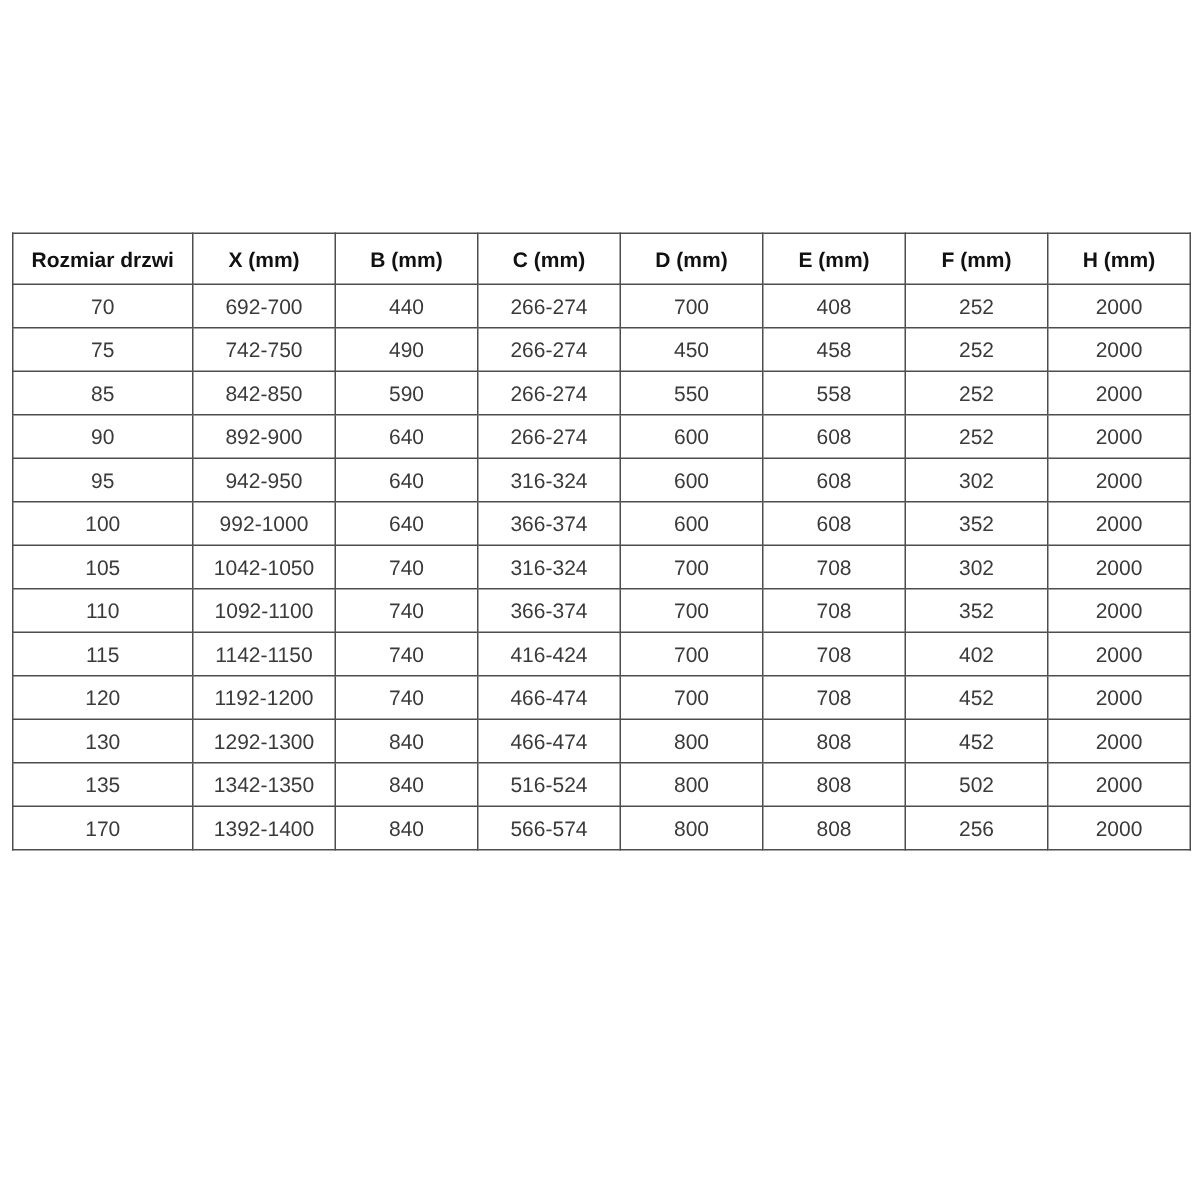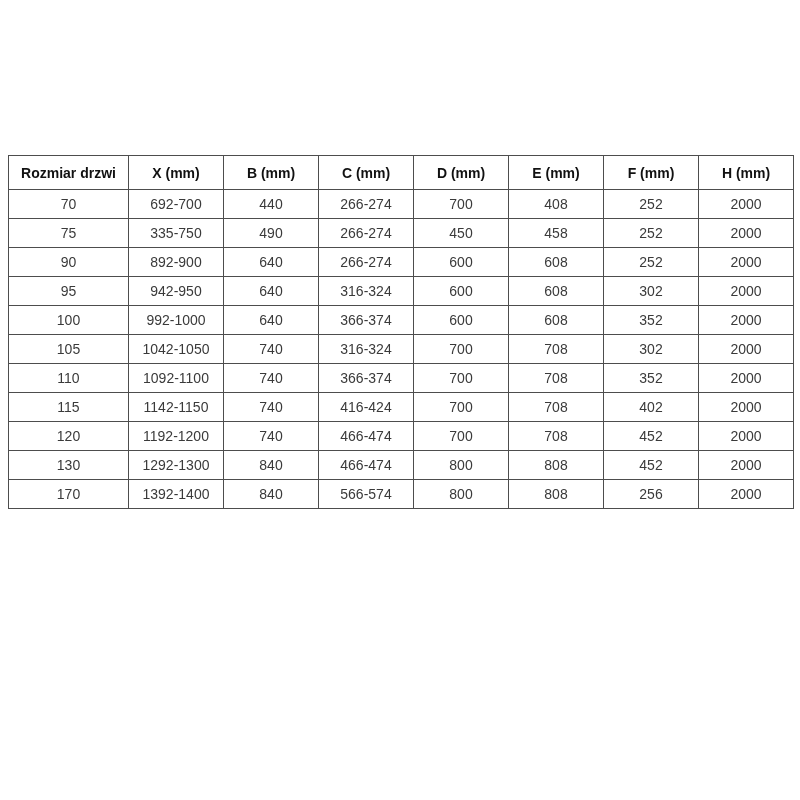--- a/index.html
+++ b/index.html
@@ -94,25 +94,35 @@
             <td>692-700</td>
             <td>440</td>
             <td>266-274</td>
             <td>700</td>
             <td>408</td>
             <td>252</td>
             <td>2000</td>
           </tr>
           <tr>
             <td>75</td>
-            <td>335-750</td>
+            <td>742-750</td>
             <td>490</td>
             <td>266-274</td>
             <td>450</td>
             <td>458</td>
+            <td>252</td>
+            <td>2000</td>
+          </tr>
+          <tr>
+            <td>85</td>
+            <td>842-850</td>
+            <td>590</td>
+            <td>266-274</td>
+            <td>550</td>
+            <td>558</td>
             <td>252</td>
             <td>2000</td>
           </tr>
           <tr>
             <td>90</td>
             <td>892-900</td>
             <td>640</td>
             <td>266-274</td>
             <td>600</td>
             <td>608</td>
@@ -183,20 +193,30 @@
             <td>130</td>
             <td>1292-1300</td>
             <td>840</td>
             <td>466-474</td>
             <td>800</td>
             <td>808</td>
             <td>452</td>
             <td>2000</td>
           </tr>
           <tr>
+            <td>135</td>
+            <td>1342-1350</td>
+            <td>840</td>
+            <td>516-524</td>
+            <td>800</td>
+            <td>808</td>
+            <td>502</td>
+            <td>2000</td>
+          </tr>
+          <tr>
             <td>170</td>
             <td>1392-1400</td>
             <td>840</td>
             <td>566-574</td>
             <td>800</td>
             <td>808</td>
             <td>256</td>
             <td>2000</td>
           </tr>
         </tbody>

